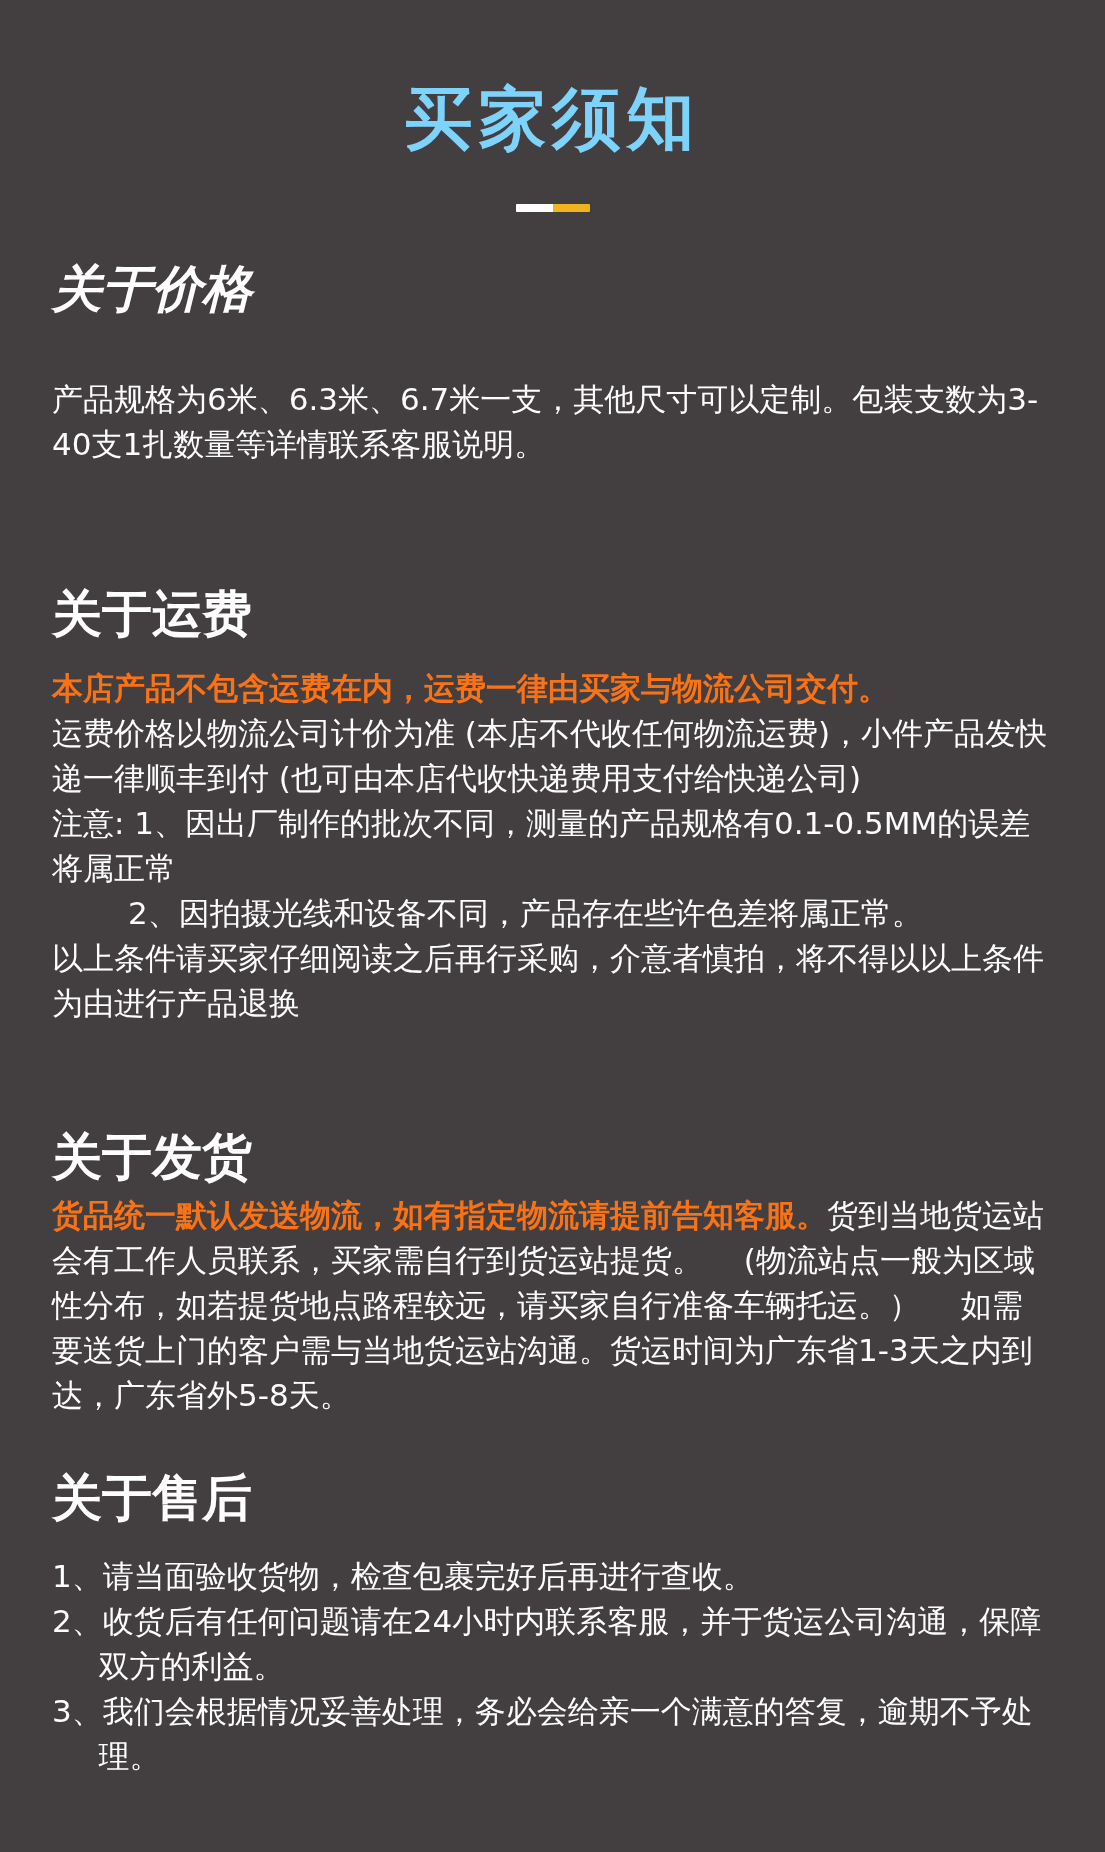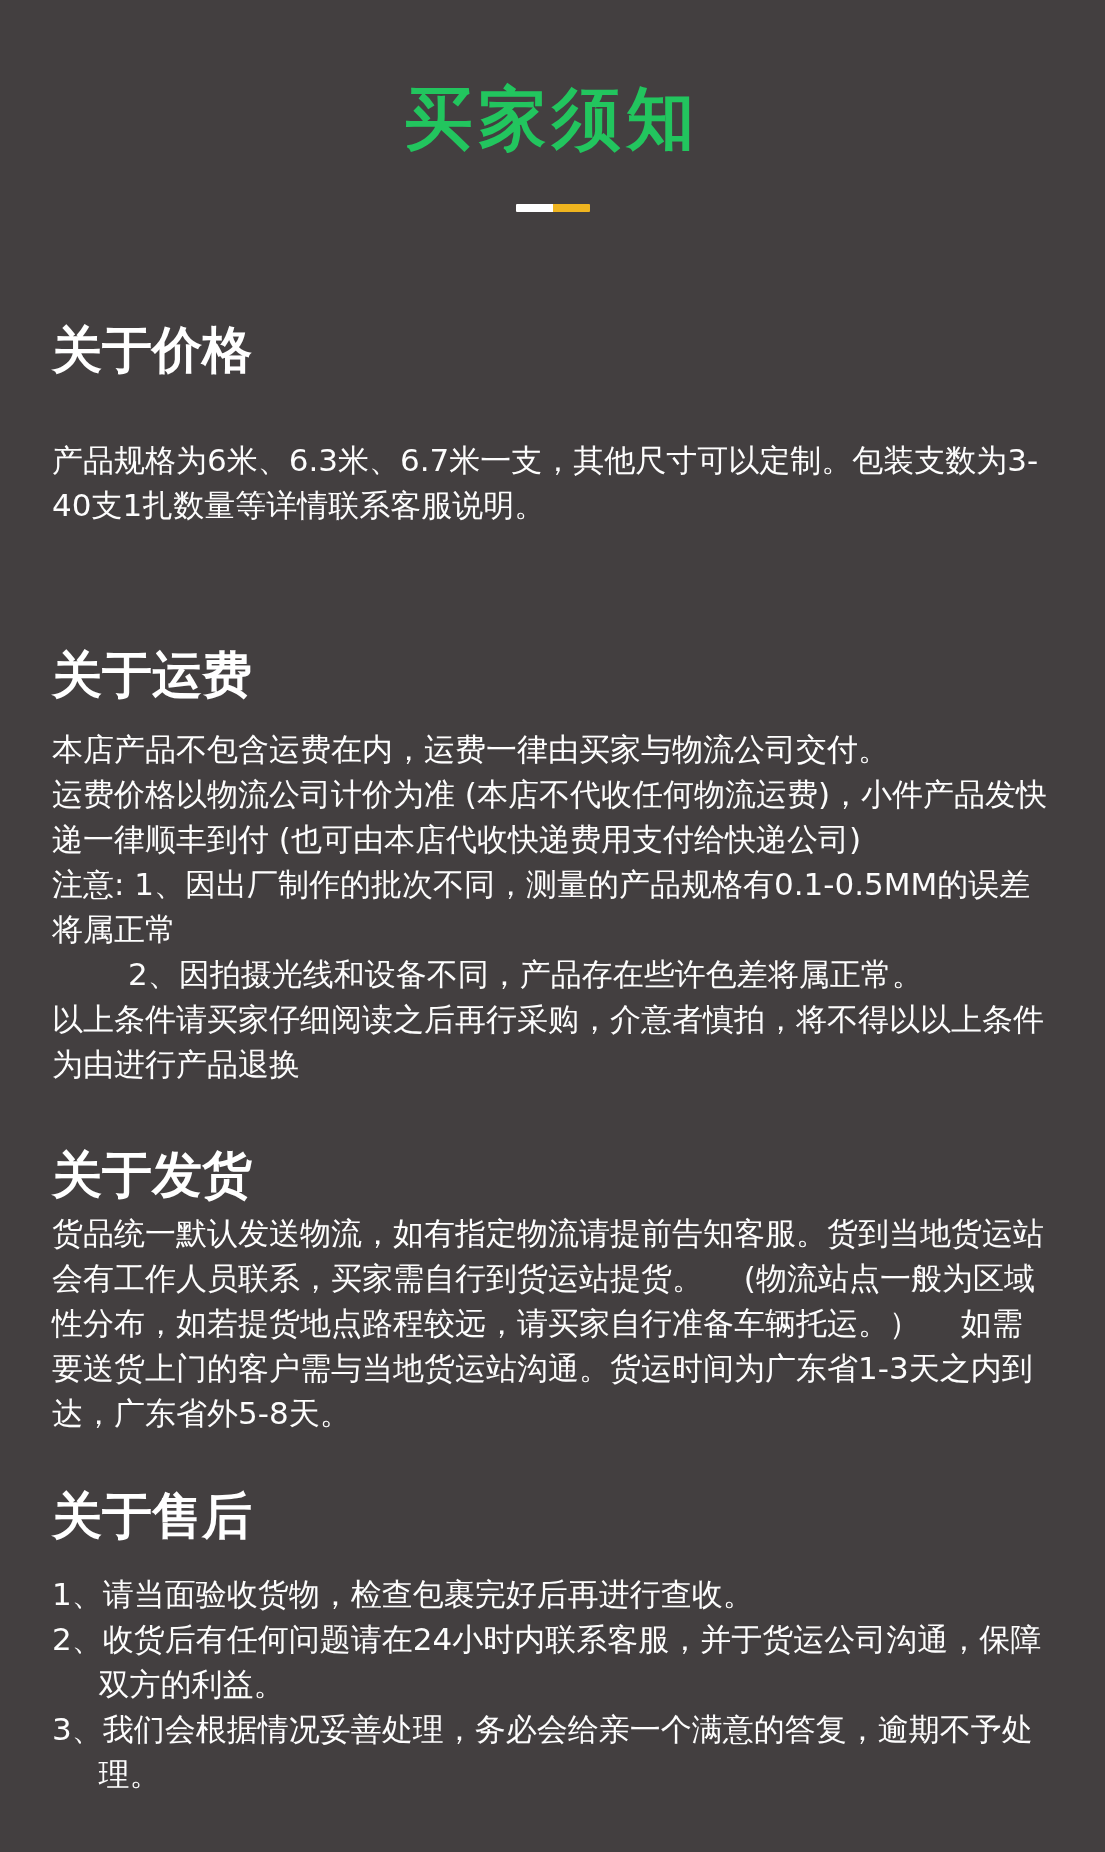--- a/index.html
+++ b/index.html
@@ -17,57 +17,57 @@
     overflow:hidden;
   }
   .page-title{
     margin:0;
     padding-top:80px;
     text-align:center;
     font-size:68px;
     font-weight:bold;
     letter-spacing:6px;
     line-height:1.15;
-    color:#22c55e;
+    color:#7dd3fc;
   }
   .title-divider{
     width:74px;height:8px;
     margin:46px auto 0 auto;
     display:flex;
     border-radius:1px;
     overflow:hidden;
   }
   .title-divider .half-white{flex:1;background:#ffffff;}
   .title-divider .half-gold{flex:1;background:#efb41f;}
 
   h2.section-heading{
     margin:0;
     font-size:50px;
     font-weight:bold;
     line-height:1.2;
     color:#ffffff;
   }
-  .sec-price    h2{margin-top:108px;}
+  .sec-price    h2{margin-top:47px;font-style:italic;}
   .sec-freight  h2{margin-top:117px;}
-  .sec-delivery h2{margin-top:58px;}
+  .sec-delivery h2{margin-top:101px;}
   .sec-after    h2{margin-top:50px;}
 
   p{
     margin:0;
     font-size:31px;
     line-height:45px;
     font-weight:500;
     color:#fdfdfd;
   }
   .sec-price .body-text{margin-top:58px;}
   .sec-freight .body-block{margin-top:22px;}
   .sec-delivery .body-block{margin-top:6px;}
   .sec-after .body-block{margin-top:26px;}
 
-  .highlight{color:#ffffff;}
+  .highlight{color:#f97316;font-weight:bold;}
   .indent-note{padding-left:76px;}
   .hang{
     padding-left:1.5em;
     text-indent:-1.5em;
   }
 </style>
 </head>
 <body>
 
 <div class="page">

